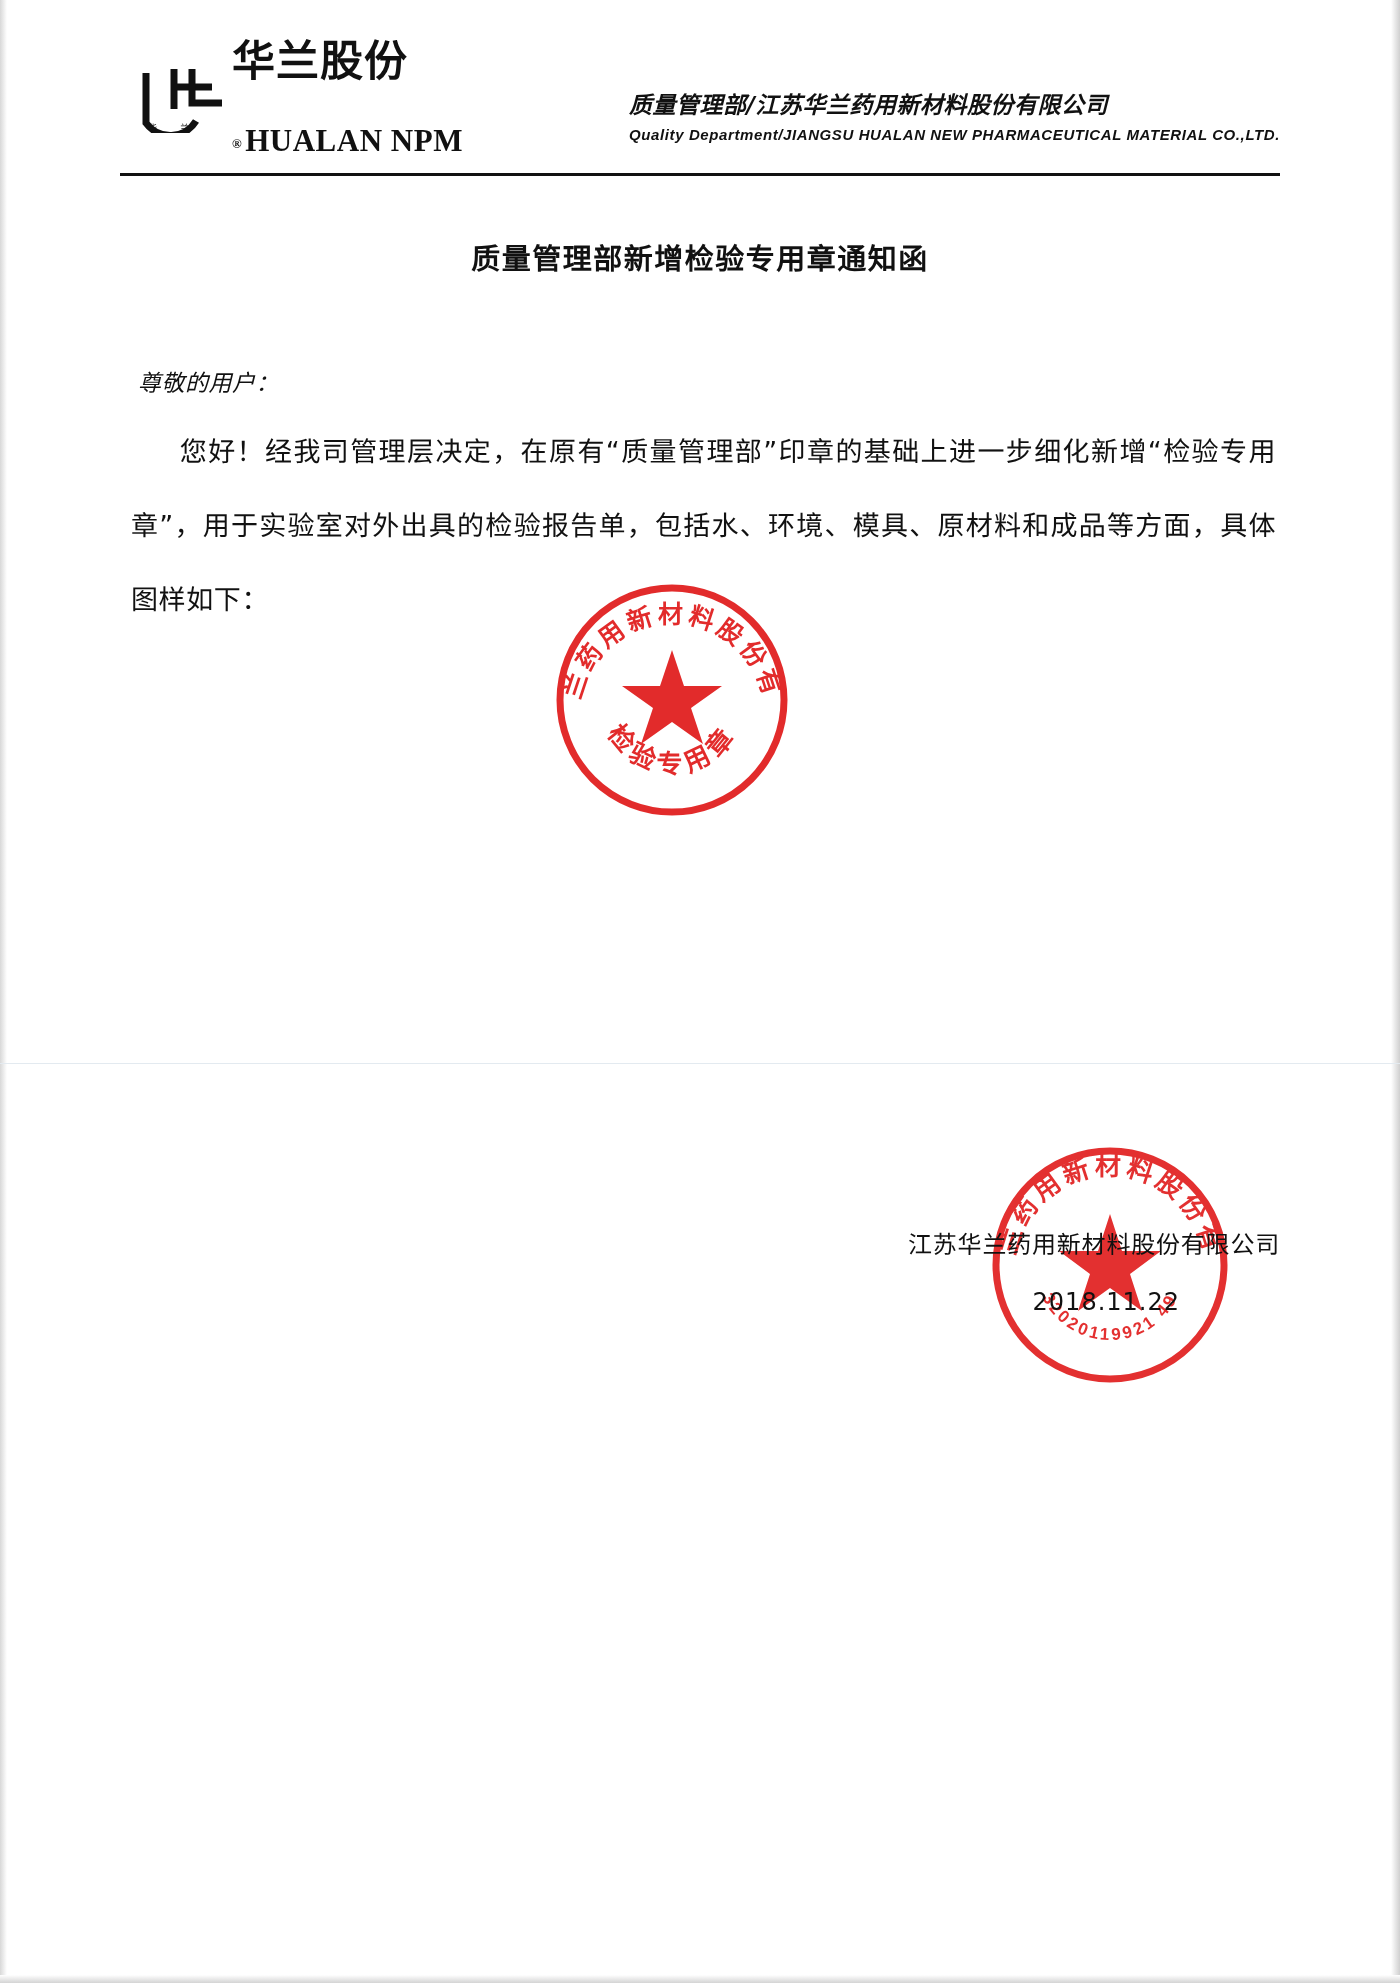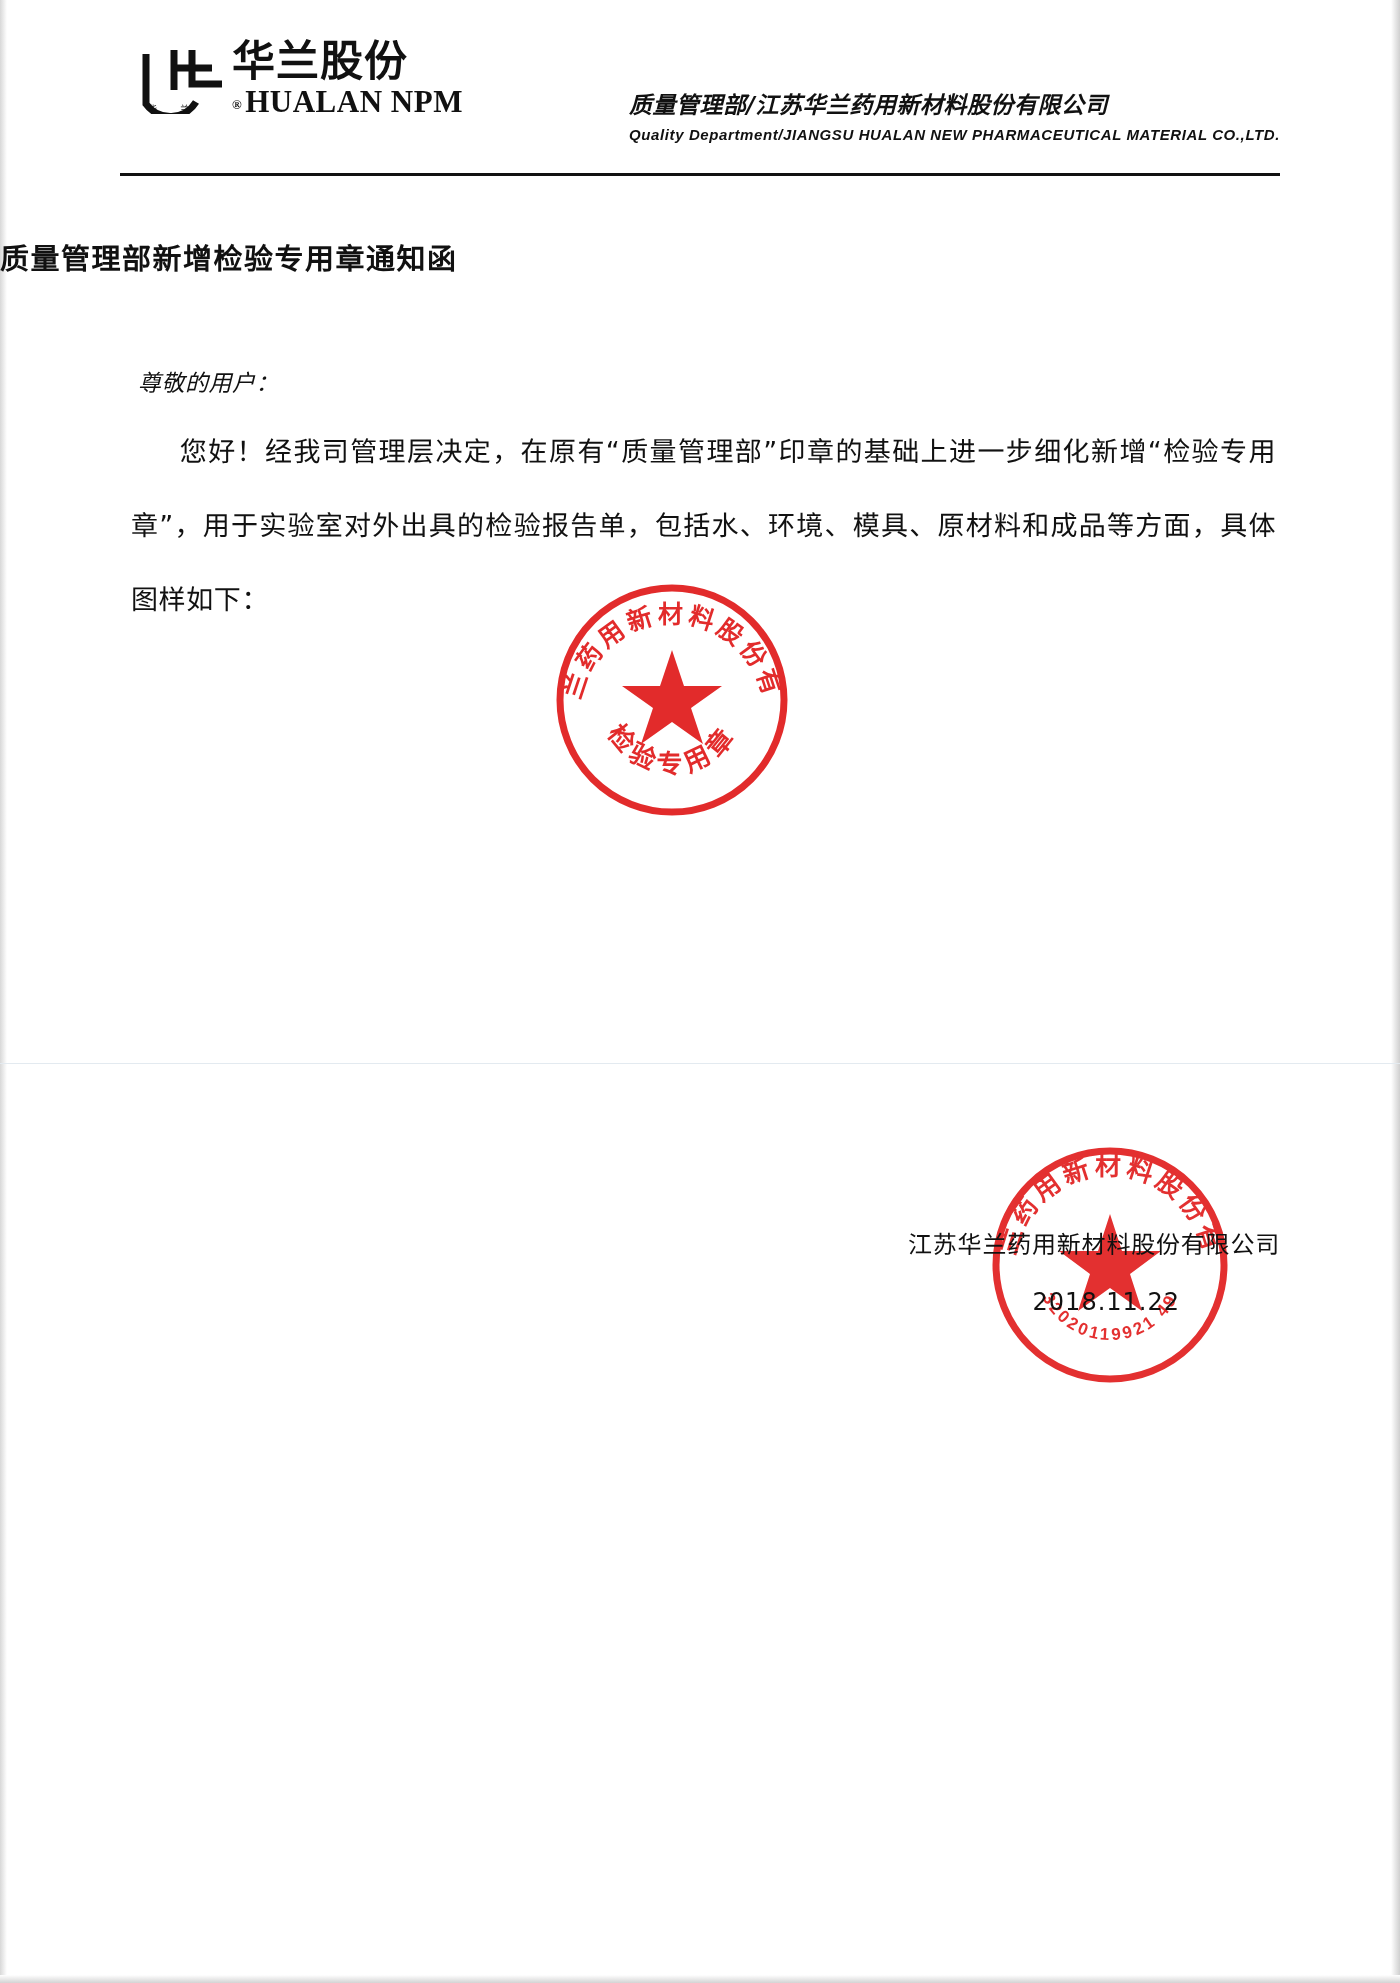--- a/index.html
+++ b/index.html
@@ -40,20 +40,21 @@
     width: 86px;
     height: 70px;
     margin-right: 6px;
   }
   .logo-mark svg { display:block; }
   .logo-text {
     display: flex;
     flex-direction: column;
     justify-content: center;
     line-height: 1;
+    gap: 39px;
   }
   .logo-cn {
     font-family: "DejaVu Sans", "Liberation Sans", sans-serif;
     font-size: 43px;
     font-weight: 700;
     letter-spacing: 1px;
     color: #111;
   }
   .logo-en {
     font-family: "Liberation Serif", serif;
@@ -99,20 +100,21 @@
     width: 1160px;
     height: 3px;
     background: #111;
   }
   
   .doc-title {
     position: absolute;
     top: 235px;
     left: 0;
     width: 1400px;
+    text-align: center;
     font-family: "DejaVu Sans", "Liberation Sans", sans-serif;
     font-size: 29px;
     font-weight: 700;
     letter-spacing: 1.5px;
     color: #111;
   }
   .salutation {
     position: absolute;
     top: 364px;
     left: 138px;

